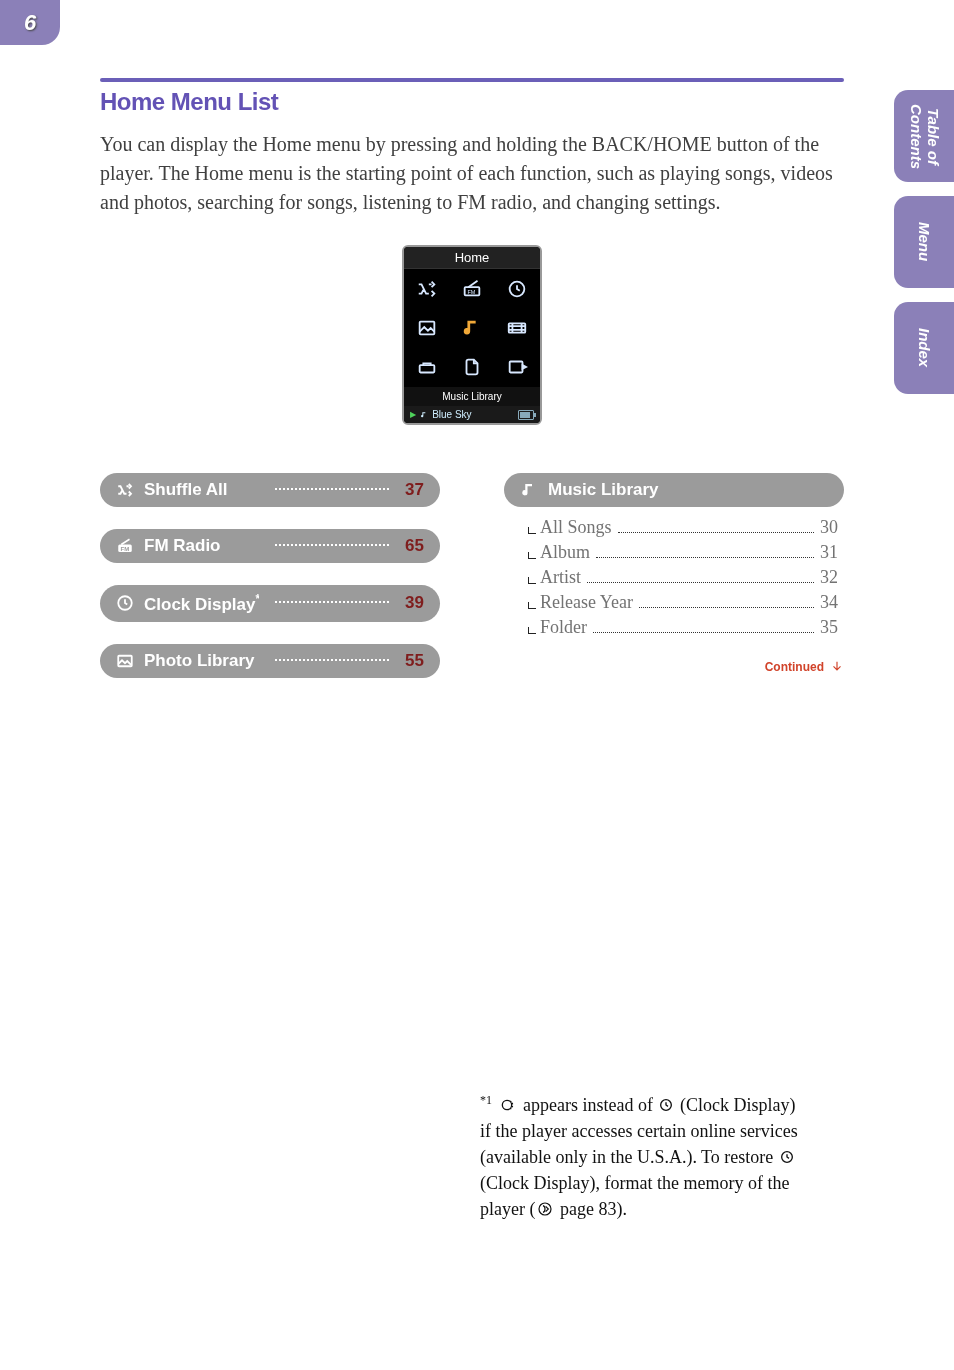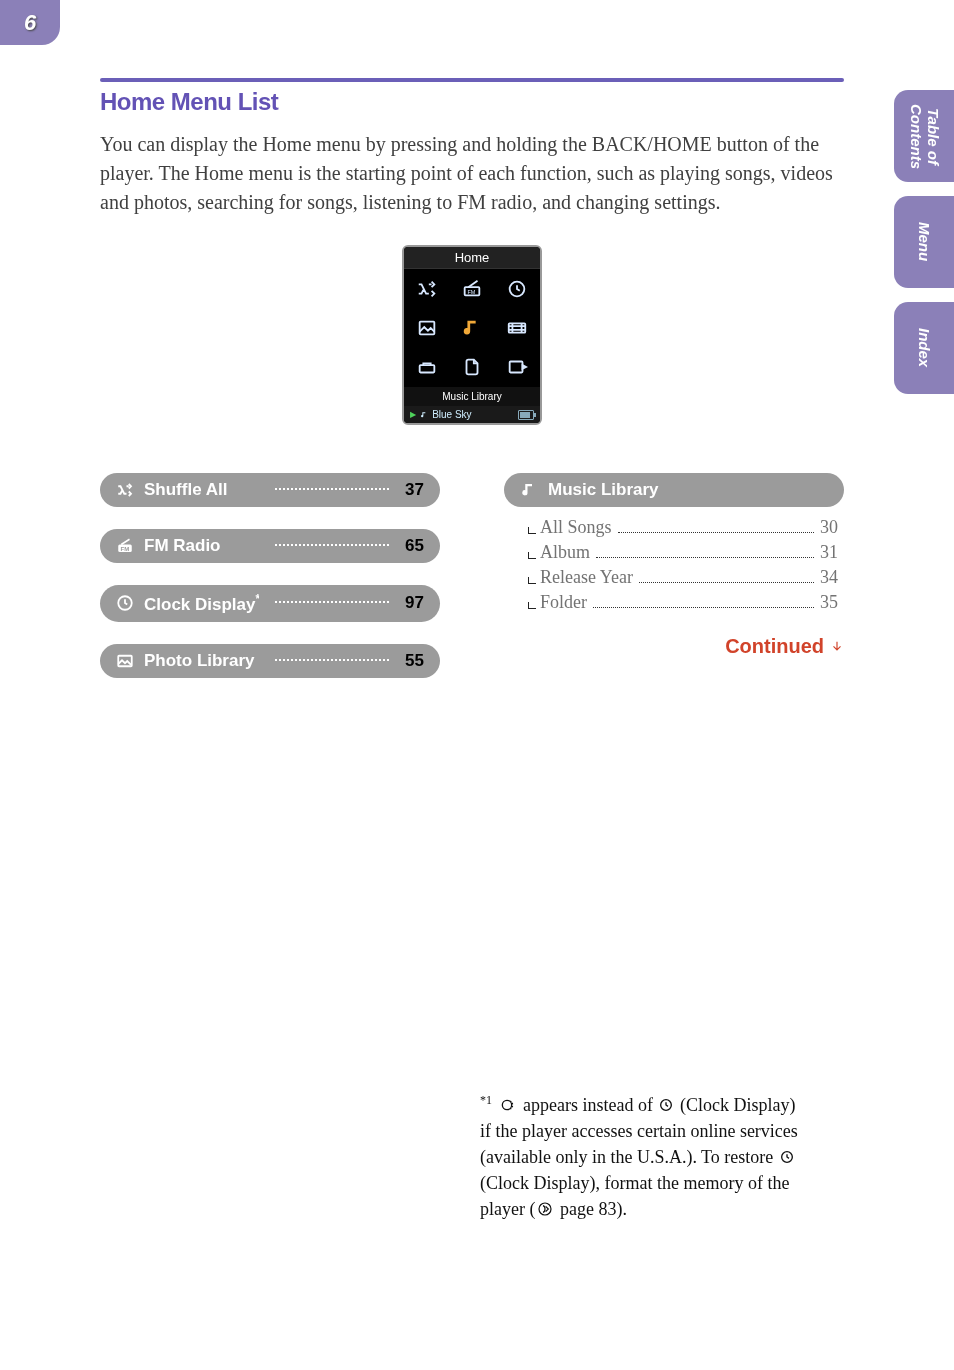--- a/index.html
+++ b/index.html
@@ -23,31 +23,31 @@
   .dev-now .play{color:#4fd25b;font-size:8px;}
   .dev-now .bat{margin-left:auto;width:14px;height:8px;border:1px solid #8ab;border-radius:1px;position:relative;}
   .dev-now .bat::after{content:"";position:absolute;right:-3px;top:2px;width:2px;height:4px;background:#8ab;}
   .dev-now .bat .fill{position:absolute;left:1px;top:1px;bottom:1px;width:70%;background:#8ab;}
   
   .cols{display:flex;gap:64px;align-items:flex-start;}
   .col{flex:1;min-width:0;}
   .pill{background:#9b9b9b;border-radius:20px;padding:7px 16px;display:flex;align-items:center;gap:10px;margin-bottom:22px;}
   .pill-text{font-family:Arial,Helvetica,sans-serif;font-weight:800;color:#fff;font-size:17px;flex:1;white-space:nowrap;overflow:hidden;}
   .pill-dots{flex:1;border-bottom:2px dotted #fff;height:1px;margin:0 6px 3px 6px;}
-  .pill-page{font-family:Arial,Helvetica,sans-serif;font-weight:800;color:#000000;font-size:17px;}
+  .pill-page{font-family:Arial,Helvetica,sans-serif;font-weight:800;color:#7f1d1d;font-size:17px;}
   .pill-header{background:#9b9b9b;border-radius:20px;padding:7px 16px;display:flex;align-items:center;gap:10px;margin-bottom:10px;}
   .sub-list{margin:0 0 22px 20px;padding:0;}
   .sub-row{display:flex;align-items:baseline;font-size:18px;color:#737373;margin:4px 0;}
   .tree{width:16px;display:inline-block;color:#222;font-family:Arial;position:relative;}
   .tree-line{position:absolute;left:4px;top:-6px;bottom:50%;border-left:1.5px solid #222;}
   .tree-elbow{position:absolute;left:4px;top:50%;width:8px;border-top:1.5px solid #222;}
   .sub-label{white-space:nowrap;}
   .sub-dots{flex:1;border-bottom:1.5px dotted #333;margin:0 6px 4px 6px;}
   .sub-page{min-width:24px;font-family:Liberation Serif, serif;}
-  .continued{font-family:Arial,Helvetica,sans-serif;font-weight:800;color:#d1432a;font-size:20px;display:flex;align-items:center;justify-content:flex-end;gap:6px;margin-top:12px;}
+  .continued{font-family:Arial,Helvetica,sans-serif;font-weight:800;color:#d1432a;font-size:12px;display:flex;align-items:center;justify-content:flex-end;gap:6px;margin-top:12px;}
   .continued svg{width:14px;height:14px;}
   .footnote{position:absolute;left:480px;right:150px;top:1048px;font-size:18px;line-height:1.45;margin-top:44px;}
   .footnote .star{font-size:12px;vertical-align:super;margin-right:2px;}
   
   .ico{width:18px;height:18px;flex:0 0 18px;}
   .ico-dev{width:22px;height:22px;}
   sup{font-size:12px;}
 </style>
 </head>
 <body>
@@ -170,21 +170,21 @@
           <span class="pill-dots"></span>
           <span class="pill-page">65</span>
         </div>
         <div class="pill">
           <svg class="ico" viewBox="0 0 24 24" fill="none" stroke="#fff" stroke-width="2.4">
               <circle cx="12" cy="12" r="9"></circle>
               <path d="M12 7v5l3 2"></path>
             </svg>
           <span class="pill-text"><span>Clock Display</span><sup>*1</sup></span>
           <span class="pill-dots"></span>
-          <span class="pill-page">97</span>
+          <span class="pill-page">39</span>
         </div>
         <div class="pill">
           <svg class="ico" viewBox="0 0 24 24" fill="none" stroke="#fff" stroke-width="2.4">
               <rect x="3" y="5" width="18" height="14" rx="1"></rect>
               <path d="M3 16l5-5 4 4 3-3 5 5"></path>
             </svg>
           <span class="pill-text">Photo Library</span>
           <span class="pill-dots"></span>
           <span class="pill-page">55</span>
         </div>
@@ -208,20 +208,29 @@
             <span class="sub-page">30</span>
           </div>
           <div class="sub-row">
             <span class="tree">
                 <span class="tree-line"></span>
                 <span class="tree-elbow"></span>
               </span>
             <span class="sub-label">Album</span>
             <span class="sub-dots"></span>
             <span class="sub-page">31</span>
+          </div>
+          <div class="sub-row">
+            <span class="tree">
+                <span class="tree-line"></span>
+                <span class="tree-elbow"></span>
+              </span>
+            <span class="sub-label">Artist</span>
+            <span class="sub-dots"></span>
+            <span class="sub-page">32</span>
           </div>
           <div class="sub-row">
             <span class="tree">
                 <span class="tree-line"></span>
                 <span class="tree-elbow"></span>
               </span>
             <span class="sub-label">Release Year</span>
             <span class="sub-dots"></span>
             <span class="sub-page">34</span>
           </div>

